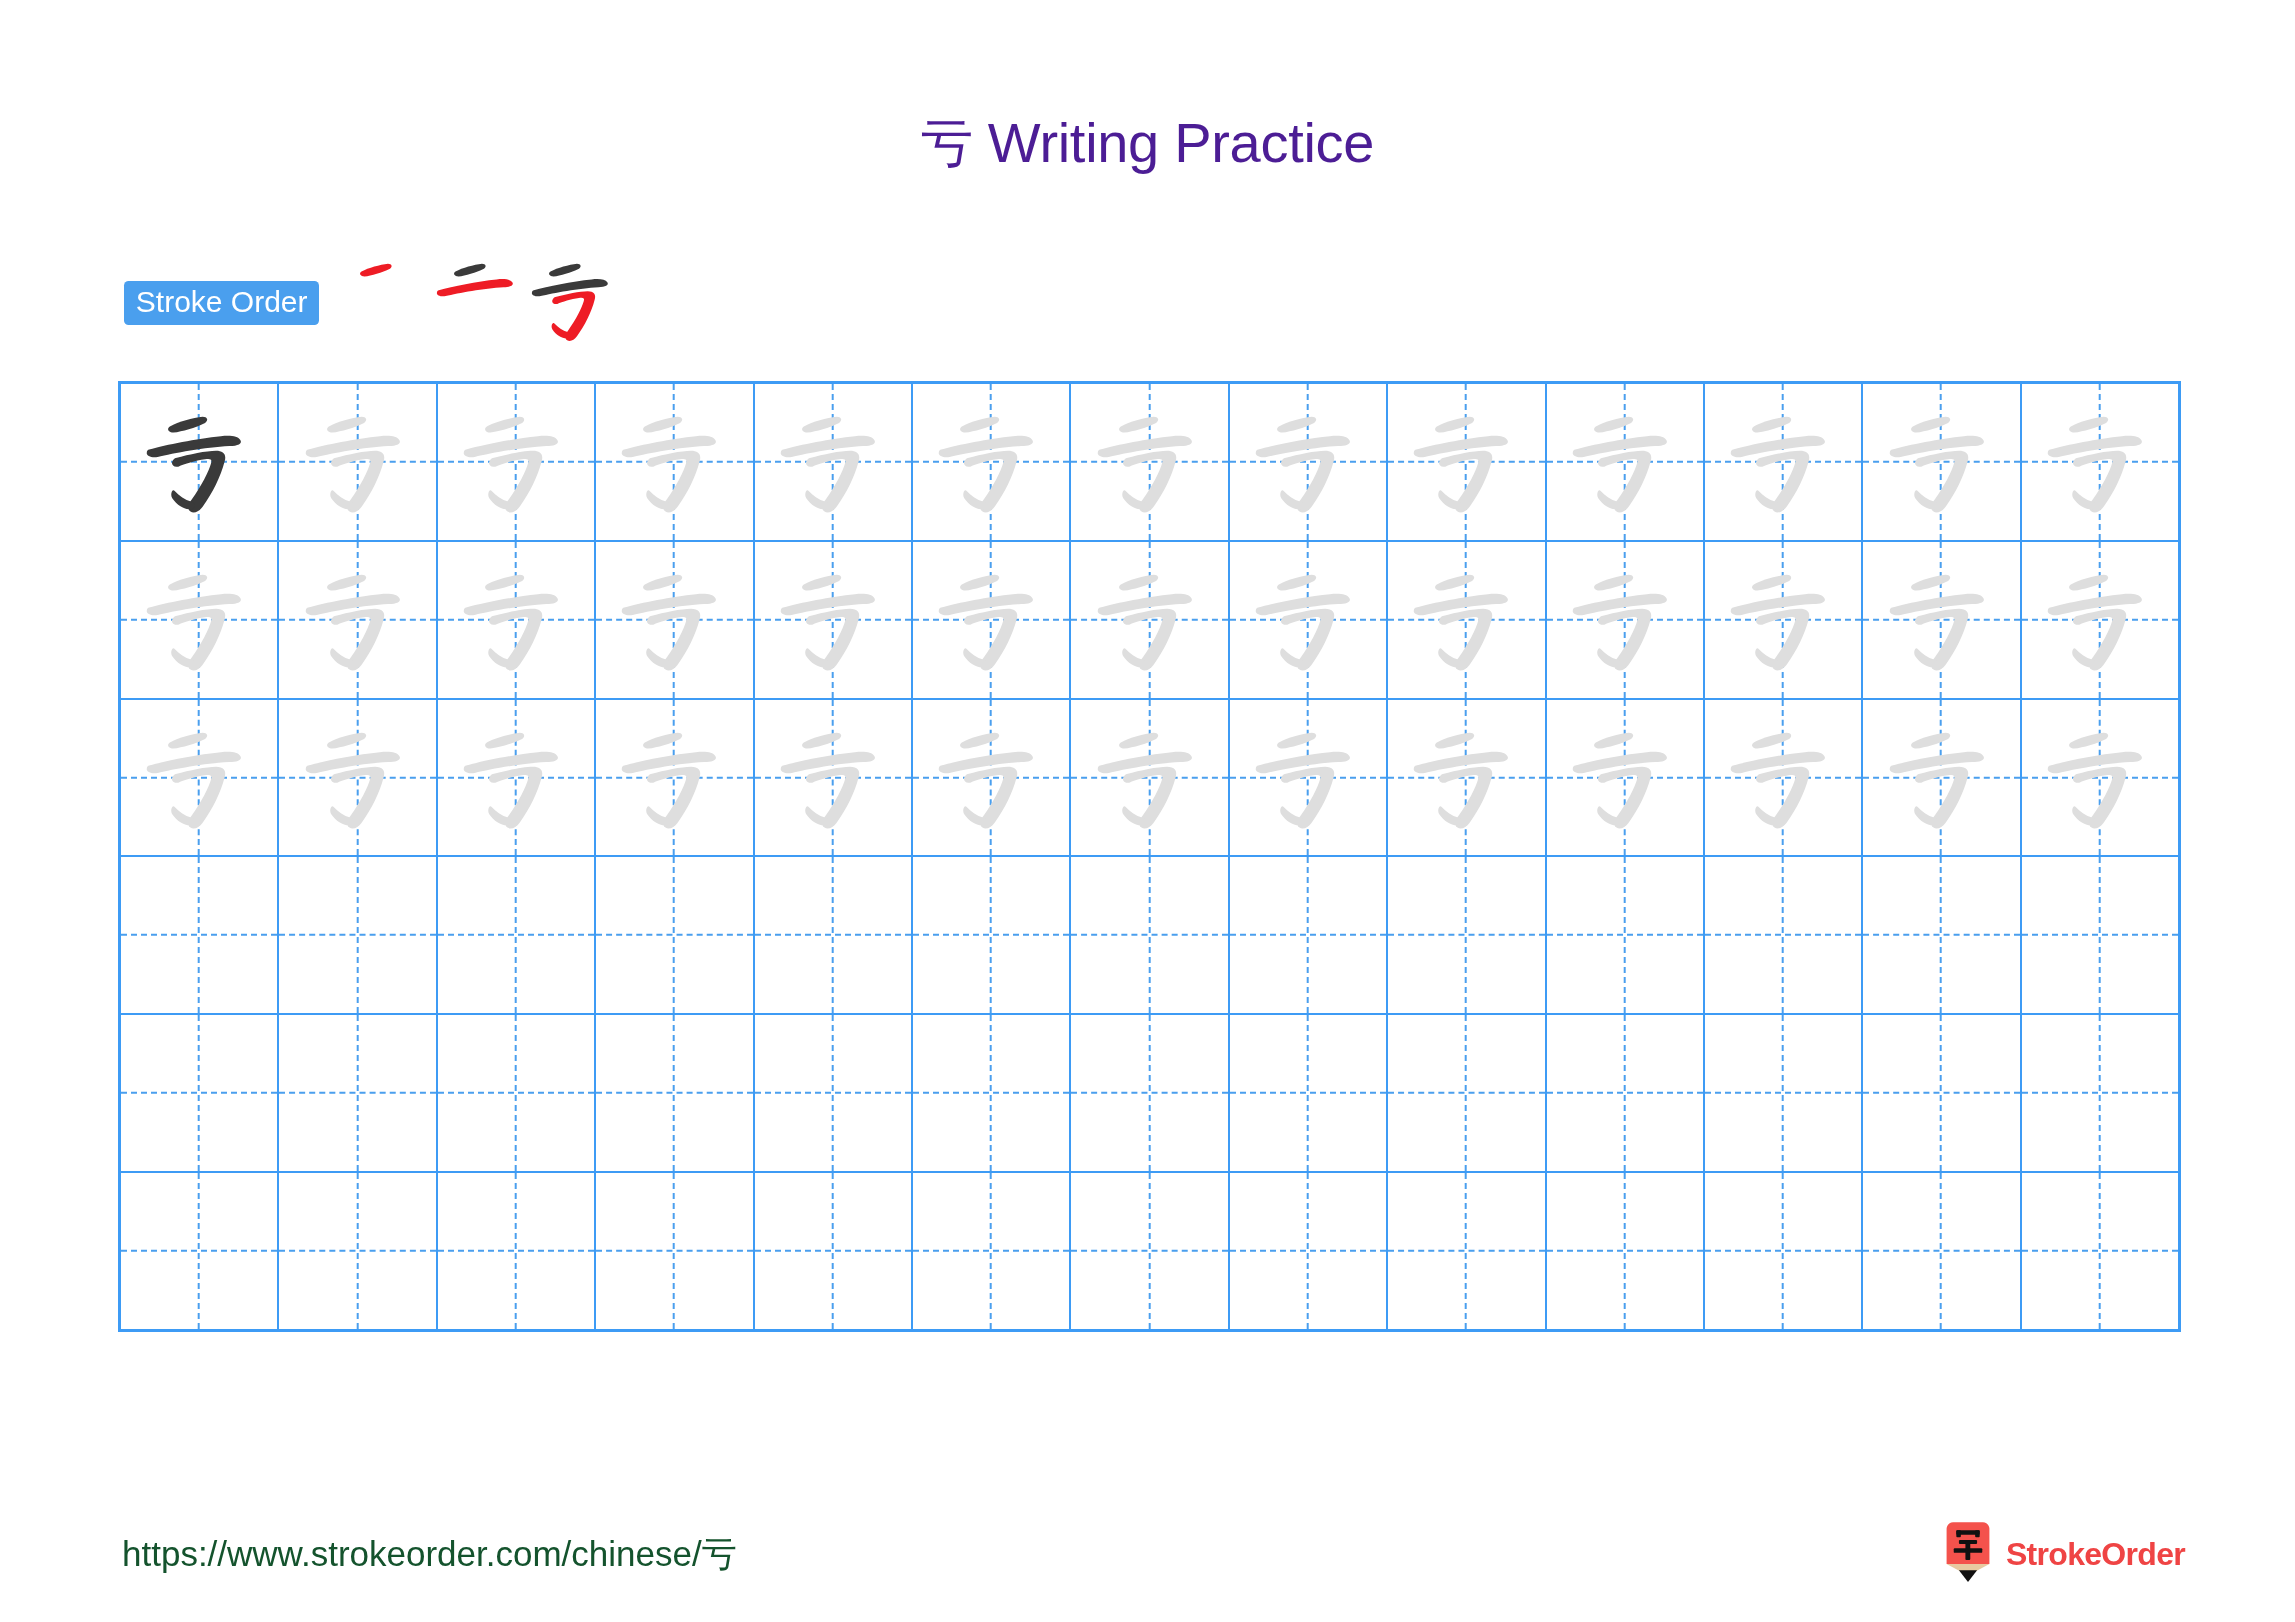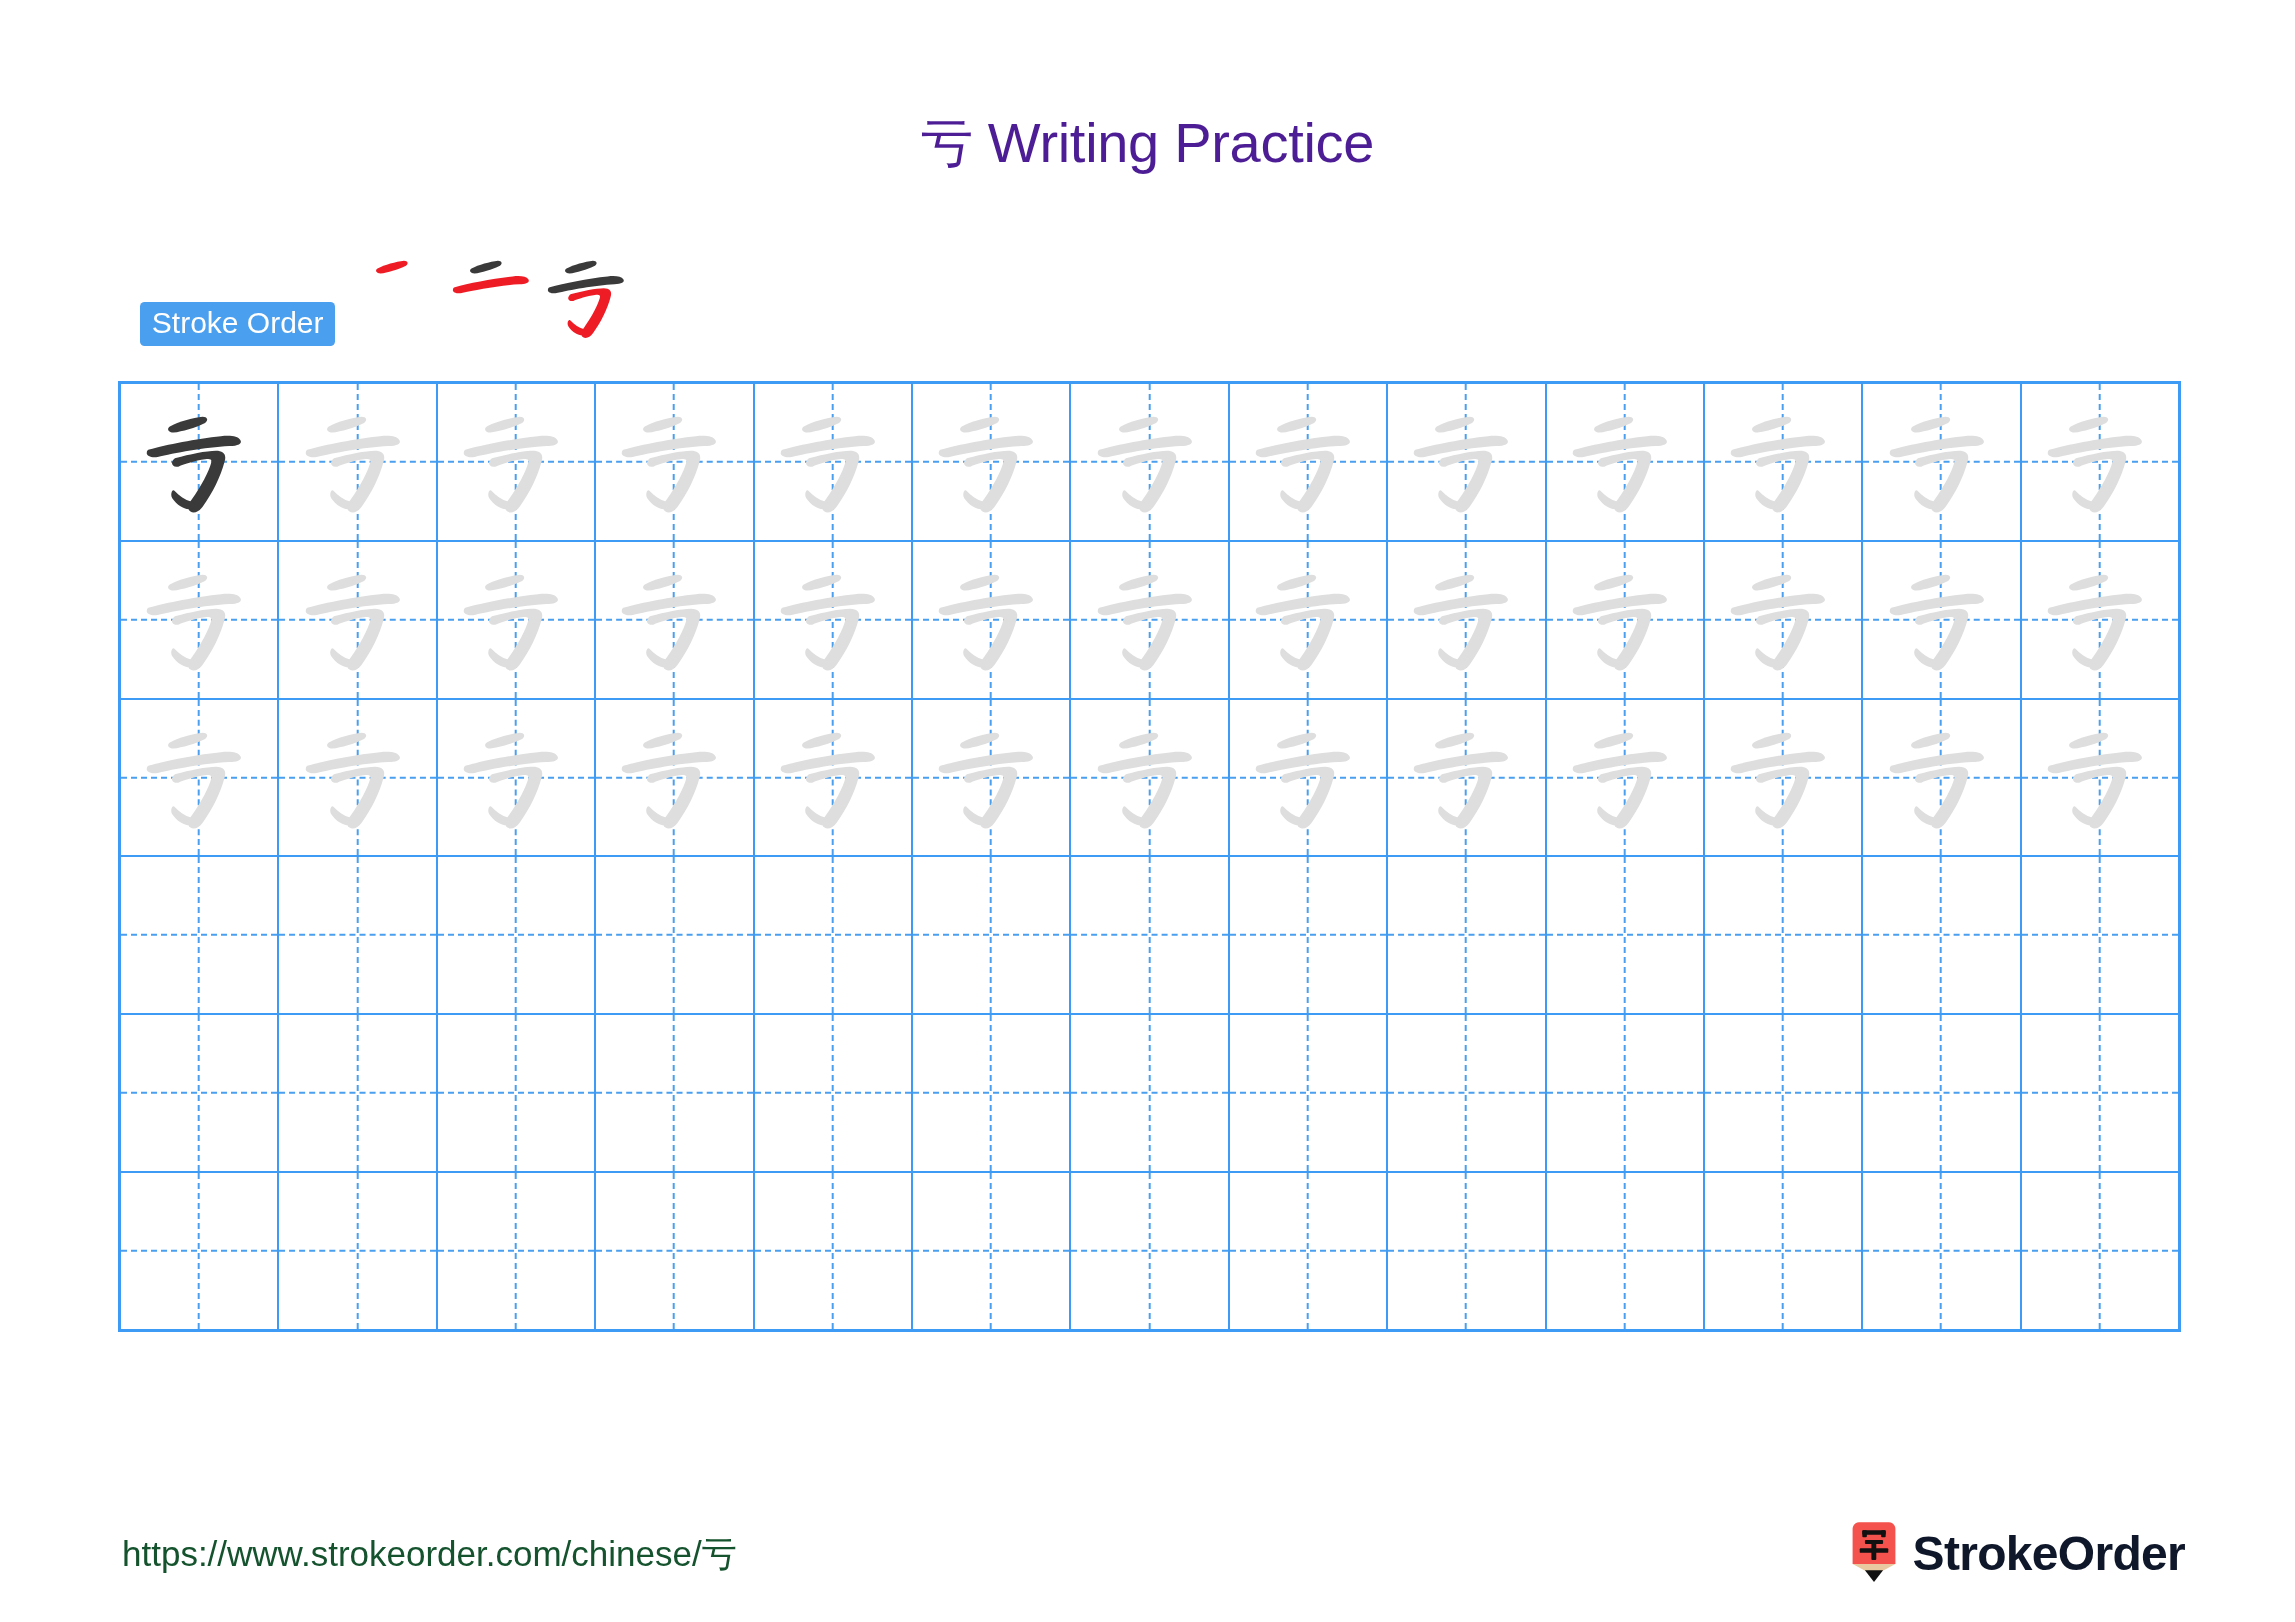--- a/index.html
+++ b/index.html
@@ -31,24 +31,24 @@
   #page-title .title-char {
     font-family: "DejaVu Sans", sans-serif;
     font-size: 52px;
     vertical-align: 1.3px;
   }
 
   
   #stroke-order-section {
     position: absolute;
     top: 254px;
-    left: 140px;
+    left: 124px;
     height: 92px;
     display: flex;
-    align-items: flex-end;
+    align-items: center;
   }
   #stroke-order-badge {
     background: #4a9fee;
     color: #ffffff;
     font-size: 30px;
     font-weight: 400;
     padding: 5.9px 11.8px 8.5px 11.8px;
     border-radius: 4.6px;
     white-space: nowrap;
     line-height: 1;
@@ -148,23 +148,23 @@
     align-items: center;
     height: 73px;
   }
   #brand-logo .logo-mark {
     width: 48px;
     height: 63px;
     margin-right: 14.4px;
     flex: 0 0 auto;
   }
   #brand-logo .logo-wordmark {
-    font-size: 48px;
+    font-size: 32px;
     font-weight: bold;
-    color: #0f172a;
+    color: #ef4444;
     letter-spacing: -0.7px;
     white-space: nowrap;
     line-height: 1;
   }
 </style>
 </head>
 <body>
 
 <div id="page-title"><span class="title-char">亏</span><span> Writing Practice</span></div>
 

